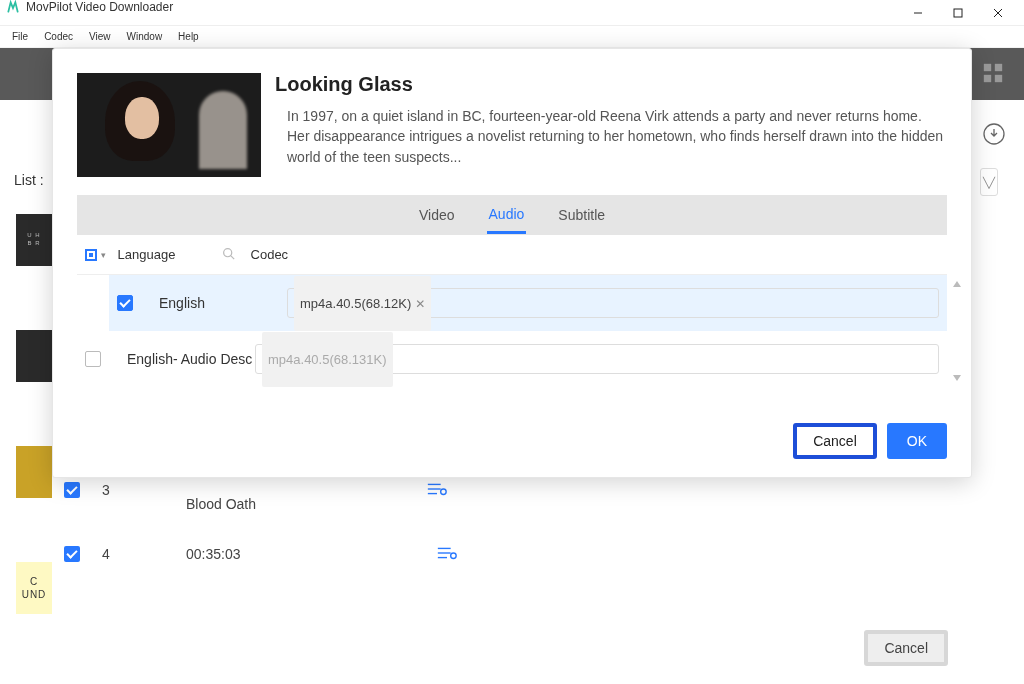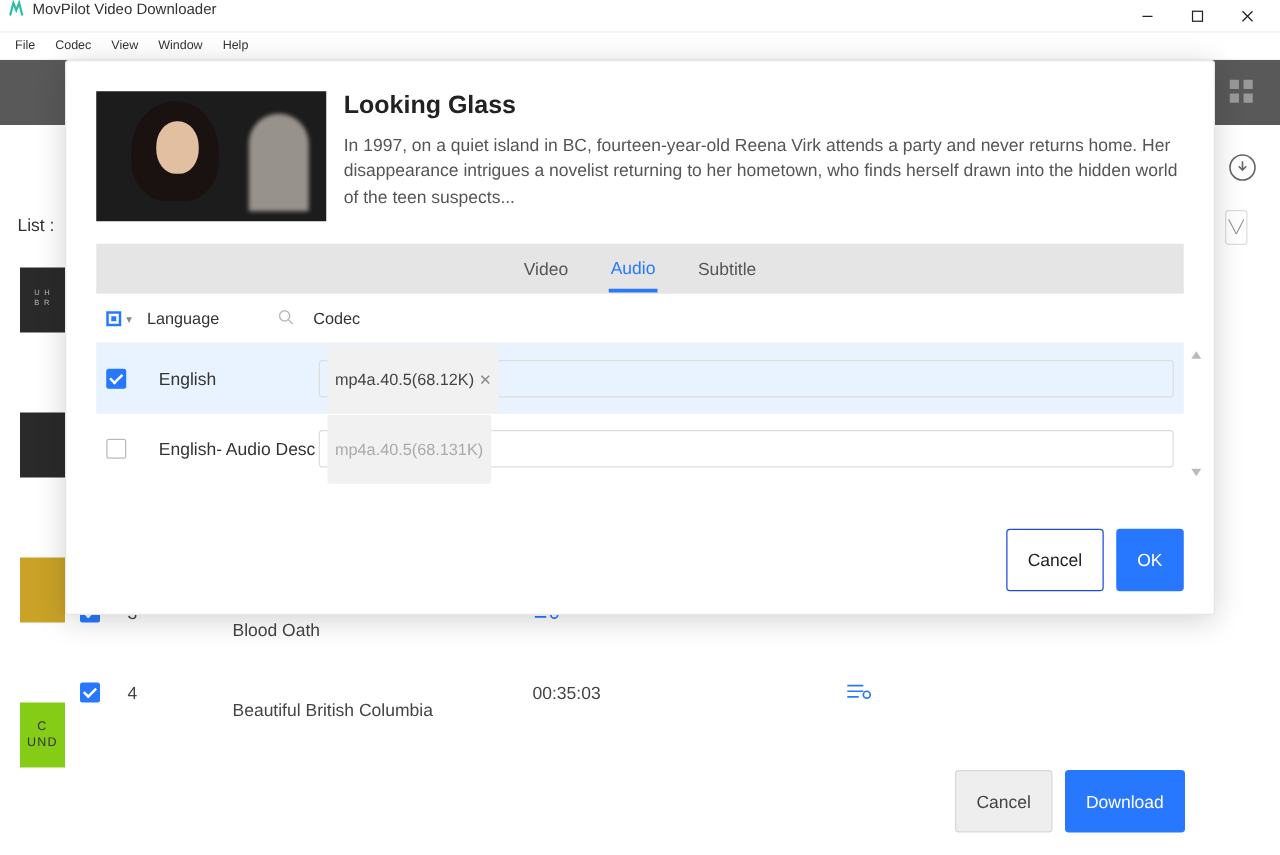--- a/index.html
+++ b/index.html
@@ -31,49 +31,49 @@
   .bg-row .cb { width:16px; height:16px; background:#2878ff; border-radius:2px; margin-right: 22px; position:relative;}
   .bg-row .cb::after{content:""; position:absolute; left:3px; top:4px; width:8px; height:4px; border:2px solid #fff; border-top:none; border-right:none; transform:rotate(-45deg);}
   .bg-row .idx{ width:84px;}
   .bg-row .title{ width:240px;margin-top:28px;}
   .bg-row .dur{ width:250px;}
   .bg-row .cog{ color:#2878ff; }
   .bg-row .cog svg{ width:22px; height:18px; stroke:#2878ff; fill:none; stroke-width:1.5;}
   
   
   .bg-buttons{ position:absolute; bottom:18px; right:76px; display:flex; gap:10px;}
-  .btn { font-size:14px; padding:16px 16px; border-radius:3px; border:1px solid #1d4ed8; background:#fff; color:#222;}
+  .btn { font-size:14px; padding:6px 16px; border-radius:3px; border:4px solid #1d4ed8; background:#fff; color:#222;}
   .btn.primary{ background:#2878ff; color:#fff; border-color:#2878ff;}
   .btn.muted{ background:#eee; color:#444; border-color:#d7d7d7;}
   
   
   .modal { position:absolute; top:48px; left:52px; right:52px; background:#fff; border:1px solid #e6e6e6; border-radius:3px; box-shadow:0 4px 24px rgba(0,0,0,0.18); padding:24px 24px 18px 24px;}
   .modal-head{ display:flex; gap:14px; margin-bottom:18px;}
   .thumb { width:184px; height:104px; background:#1c1c1c; position:relative; overflow:hidden; flex-shrink:0;}
   .thumb .hair1{position:absolute; left:28px; top:8px; width:70px; height:80px; background:#1a1210; border-radius:50% 50% 40% 40%;}
   .thumb .face1{position:absolute; left:48px; top:24px; width:34px; height:42px; background:#e3bfa2; border-radius:48% 48% 46% 46%;}
   .thumb .person2{position:absolute; right:14px; top:18px; width:48px; height:78px; background:#b8b0a8; border-radius:24px 24px 0 0; filter:blur(1.5px); opacity:0.8;}
   .modal-title{ font-size:20px; font-weight:600; color:#222; margin-bottom:10px;}
-  .modal-desc{ font-size:14px; color:#555; line-height:1.45;}
+  .modal-desc{ font-size:14px; color:#555; line-height:1.45;margin-left:12px;}
   
   .tabs{ background:#e5e5e5; height:40px; display:flex; align-items:center; justify-content:center; gap:30px; font-size:14px;}
   .tab{ color:#555; padding:9px 2px;}
   .tab.active{ color:#2878ff; border-bottom:3px solid #2878ff;}
   
   .grid-head{ height:40px; display:flex; align-items:center; border-bottom:1px solid #eee; font-size:13px; color:#333; padding:0 8px;}
   .grid-head .cball{ width:12px; height:12px; border:2px solid #2878ff; position:relative; margin-right:4px;}
   .grid-head .cball::after{content:""; position:absolute; inset:2px; background:#2878ff;}
   .grid-head .chev{ font-size:9px; color:#888; margin-right:12px;}
   .grid-head .col-lang{ width:104px;}
   .grid-head .srch{ color:#bbb; margin-right:16px;}
   .grid-head .col-codec{}
   
   .grid-body{ position:relative; }
   .grid-row{ display:flex; align-items:center; height:56px; padding:0 8px; font-size:14px; color:#333;}
-  .grid-row.selected{ background:#e8f3ff;}
+  .grid-row.selected{ background:#e8f3ff;margin-left:32px;}
   .grid-row .rcb{ width:16px; height:16px; border:1.5px solid #bbb; border-radius:2px; margin-right:26px;}
   .grid-row.selected .rcb{ background:#2878ff; border-color:#2878ff; position:relative;}
   .grid-row.selected .rcb::after{content:""; position:absolute; left:2px; top:3px; width:8px; height:4px; border:2px solid #fff; border-top:none; border-right:none; transform:rotate(-45deg);}
   .grid-row .lang{ width:128px;}
   .chip-input{ flex:1; height:30px; border:1px solid #ddd; border-radius:3px; display:flex; align-items:center; padding:0 6px; gap:4px;}
   .chip{ background:#f1f1f1; color:#444; font-size:13px; padding:20px 6px; border-radius:2px;}
   .chip .x{ color:#888; margin-left:4px; font-size:12px;}
   .chip.dim{ color:#aaa;}
   .scroll-stub{ position:absolute; right:-14px; top:6px; bottom:6px; width:8px;}
   .scroll-stub .up,.scroll-stub .dn{ position:absolute; width:0;height:0; left:0; border-left:4px solid transparent; border-right:4px solid transparent;}
@@ -127,52 +127,50 @@
   <svg class="bg-dl-icon" viewBox="0 0 24 24">
       <circle cx="12" cy="12" r="10"></circle>
       <path d="M12 7v7M9 11l3 3 3-3"></path>
     </svg>
   <div class="bg-list-label">List :</div>
   <div class="bg-caret">╲╱</div>
 
   <div class="bg-thumb" style="top:166px;">U H<br>B R</div>
   <div class="bg-thumb" style="top:282px;"></div>
   <div class="bg-thumb" style="top:398px; background:#c9a227;"></div>
-  <div class="bg-thumb" style="top:514px; background:#84cc16; color:#333; font-size:10px;">C
+  <div class="bg-thumb" style="top:514px; background:#fef9c3; color:#333; font-size:10px;">C
 UND</div>
 
   <div class="bg-table">
     <div class="bg-row">
       <div class="cb"></div>
       <div class="idx">3</div>
       <div class="title">Blood Oath</div>
       <div class="cog"><svg viewBox="0 0 24 18">
             <line x1="2" y1="4" x2="16" y2="4"></line>
             <line x1="2" y1="9" x2="16" y2="9"></line>
             <line x1="2" y1="14" x2="12" y2="14"></line>
             <circle cx="19" cy="12" r="3"></circle>
           </svg></div>
     </div>
     <div class="bg-row">
       <div class="cb"></div>
       <div class="idx">4</div>
-      <div class="title">Beautiful British Columbia</div>
       <div class="dur">00:35:03</div>
       <div class="cog"><svg viewBox="0 0 24 18">
             <line x1="2" y1="4" x2="16" y2="4"></line>
             <line x1="2" y1="9" x2="16" y2="9"></line>
             <line x1="2" y1="14" x2="12" y2="14"></line>
             <circle cx="19" cy="12" r="3"></circle>
           </svg></div>
     </div>
   </div>
 
   <div class="bg-buttons">
     <button class="btn muted">Cancel</button>
-    <button class="btn primary">Download</button>
   </div>
 </div>
 
 <div class="modal">
   <div class="modal-head">
     <div class="thumb">
       <div class="person2"></div>
       <div class="hair1"></div>
       <div class="face1"></div>
     </div>

